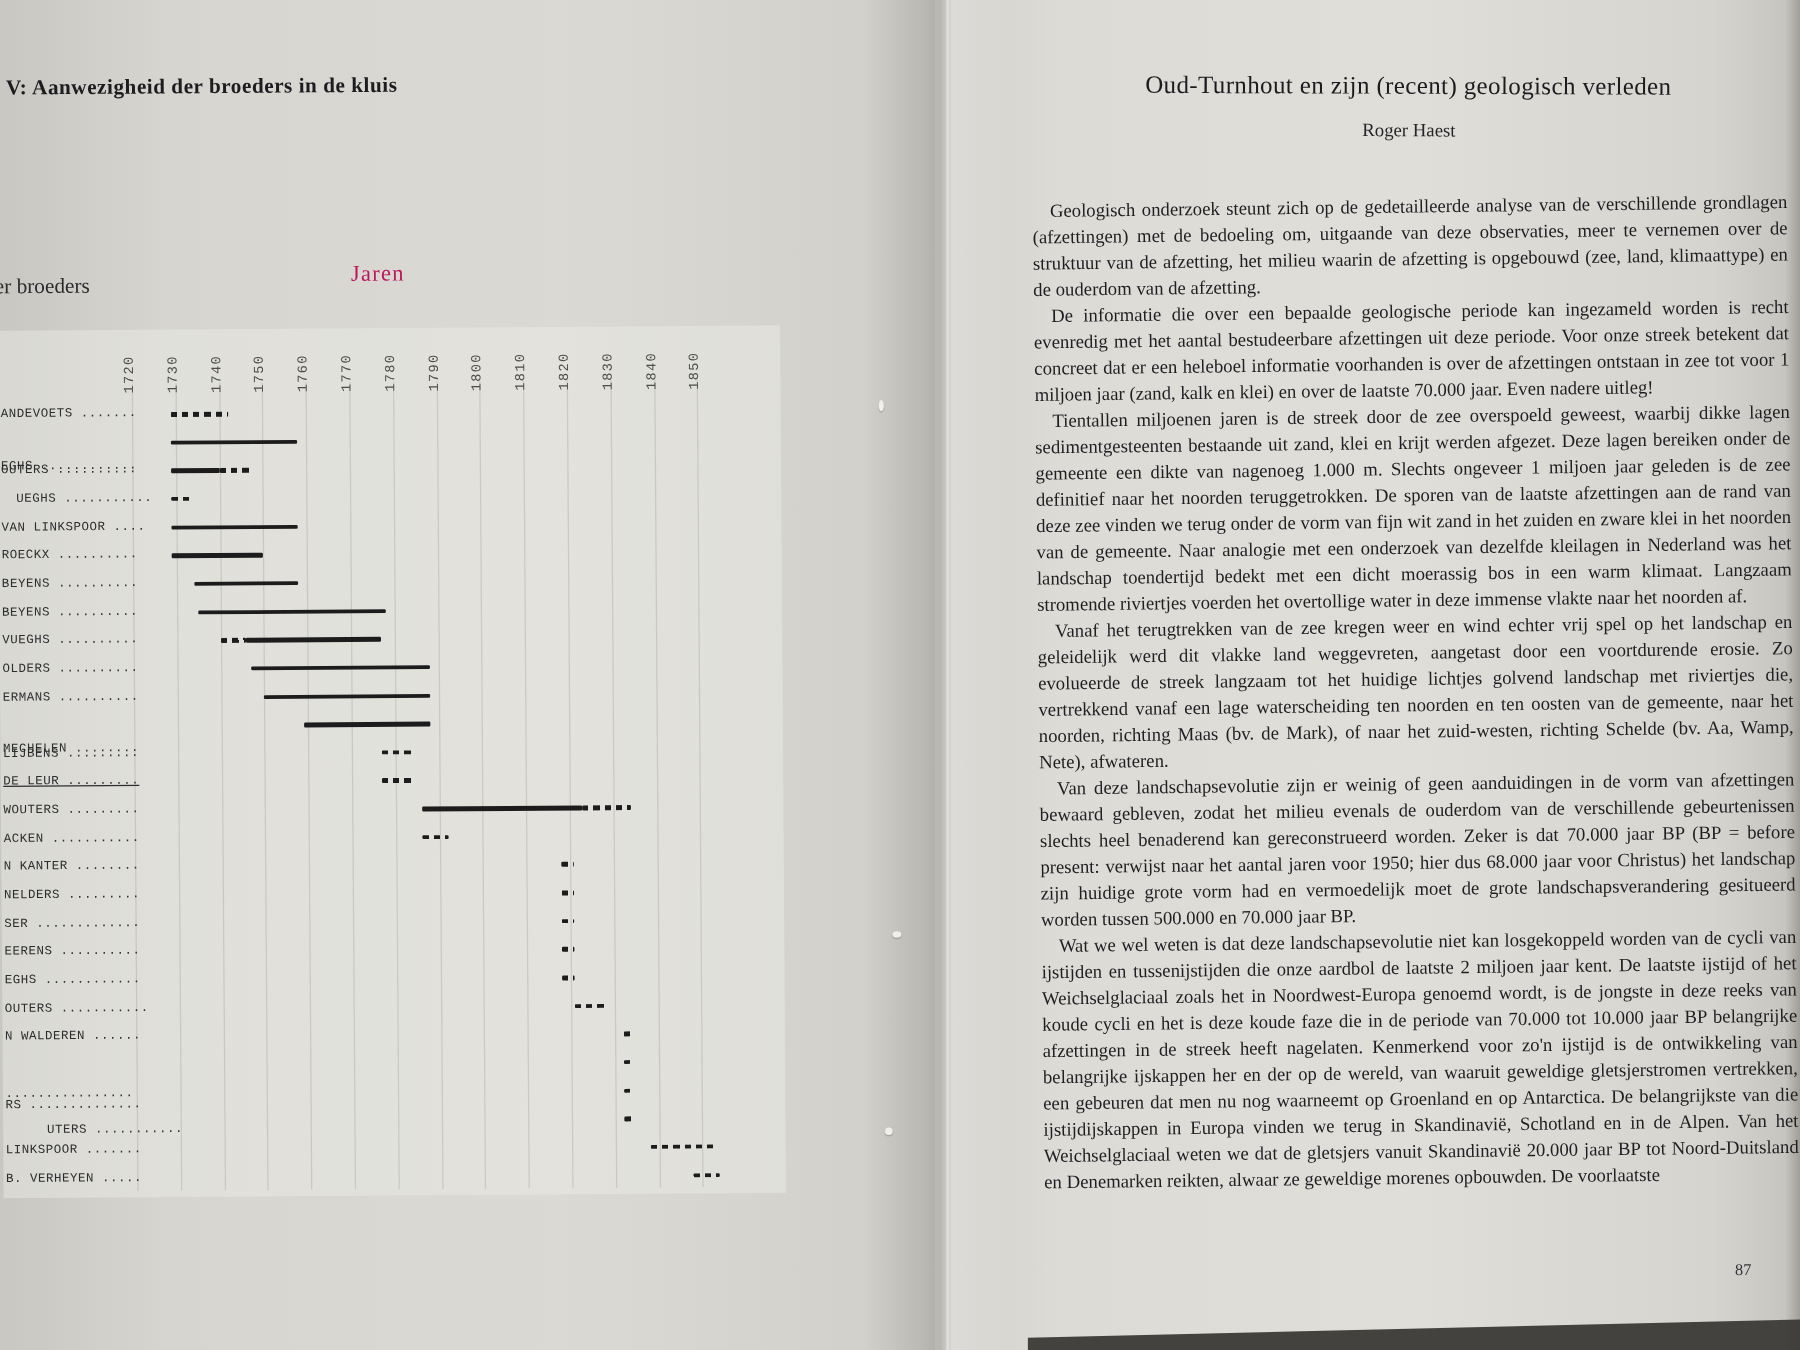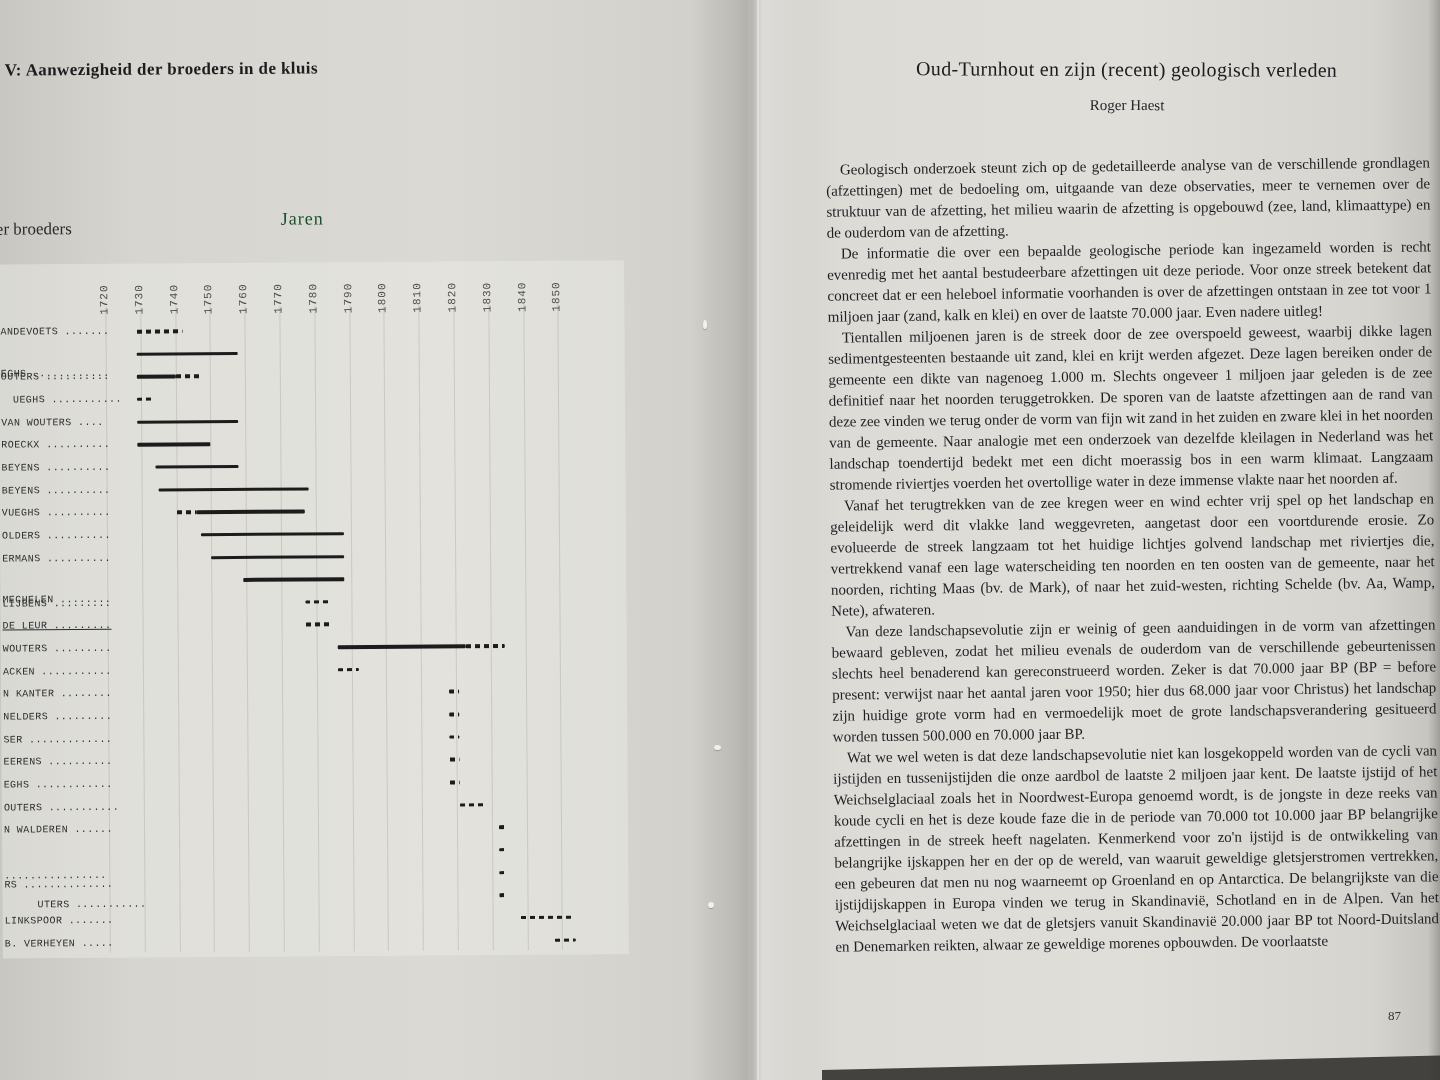--- a/index.html
+++ b/index.html
@@ -41,21 +41,21 @@
     position:absolute;left:8px;top:58px;
     font-family:"Liberation Serif",serif;font-weight:bold;font-size:17px;letter-spacing:0.4px;color:#1d1d20;
     white-space:nowrap;
   }
   .names-header{
     position:absolute;left:-2px;top:217px;
     font-size:17px;color:#2a2a2d;white-space:nowrap;
   }
   .years-header{
     position:absolute;left:283px;top:208px;
-    font-size:18px;color:#14532d;letter-spacing:1px;text-align:right;
+    font-size:18px;color:#be185d;letter-spacing:1px;text-align:right;
   }
   .chart-panel{
     position:absolute;left:0;top:262px;width:626px;height:694px;
     background:rgba(238,237,231,0.45);
   }
   .year-label{
     position:absolute;width:44px;height:14px;
     font-family:"Liberation Mono",monospace;font-size:11px;letter-spacing:1px;color:#4d4d4a;
     transform:rotate(-90deg);
     text-align:left;white-space:nowrap;
@@ -150,21 +150,21 @@
   <div id="chart-rows">
       <div class="chart-row-label" style="top: 324px;">ANDEVOETS .......</div>
       <div class="bar dashed" style="left: 138.32px; width: 45.24px; top: 328px;"></div>
       <div class="chart-row-label" style="top: 366px;">EGHS ............</div>
       <div class="bar" style="left: 138.32px; width: 100.92px; top: 350.65px; background: rgb(28, 28, 28);"></div>
       <div class="chart-row-label" style="top: 369.3px;">OUTERS ..........</div>
       <div class="bar" style="left: 138.32px; width: 38.28px; top: 373.3px; background: rgb(28, 28, 28);"></div>
       <div class="bar dashed" style="left: 176.6px; width: 24.36px; top: 373.3px;"></div>
       <div class="chart-row-label" style="top: 391.95px; margin-left: 12px;">UEGHS ...........</div>
       <div class="bar dashed" style="left: 138.32px; width: 17.4px; top: 395.95px;"></div>
-      <div class="chart-row-label" style="top: 414.6px;">VAN WOUTERS ....</div>
+      <div class="chart-row-label" style="top: 414.6px;">VAN LINKSPOOR ....</div>
       <div class="bar" style="left: 138.32px; width: 100.92px; top: 418.6px; background: rgb(28, 28, 28);"></div>
       <div class="chart-row-label" style="top: 437.25px;">ROECKX ..........</div>
       <div class="bar" style="left: 138.32px; width: 73.08px; top: 441.25px; background: rgb(28, 28, 28);"></div>
       <div class="chart-row-label" style="top: 459.9px;">BEYENS ..........</div>
       <div class="bar" style="left: 155.72px; width: 83.52px; top: 463.9px; background: rgb(28, 28, 28);"></div>
       <div class="chart-row-label" style="top: 482.55px;">BEYENS ..........</div>
       <div class="bar" style="left: 159.2px; width: 149.64px; top: 486.55px; background: rgb(28, 28, 28);"></div>
       <div class="chart-row-label" style="top: 505.2px;">VUEGHS ..........</div>
       <div class="bar dashed" style="left: 176.6px; width: 20.88px; top: 509.2px;"></div>
       <div class="bar" style="left: 197.48px; width: 107.88px; top: 509.2px; background: rgb(28, 28, 28);"></div>

